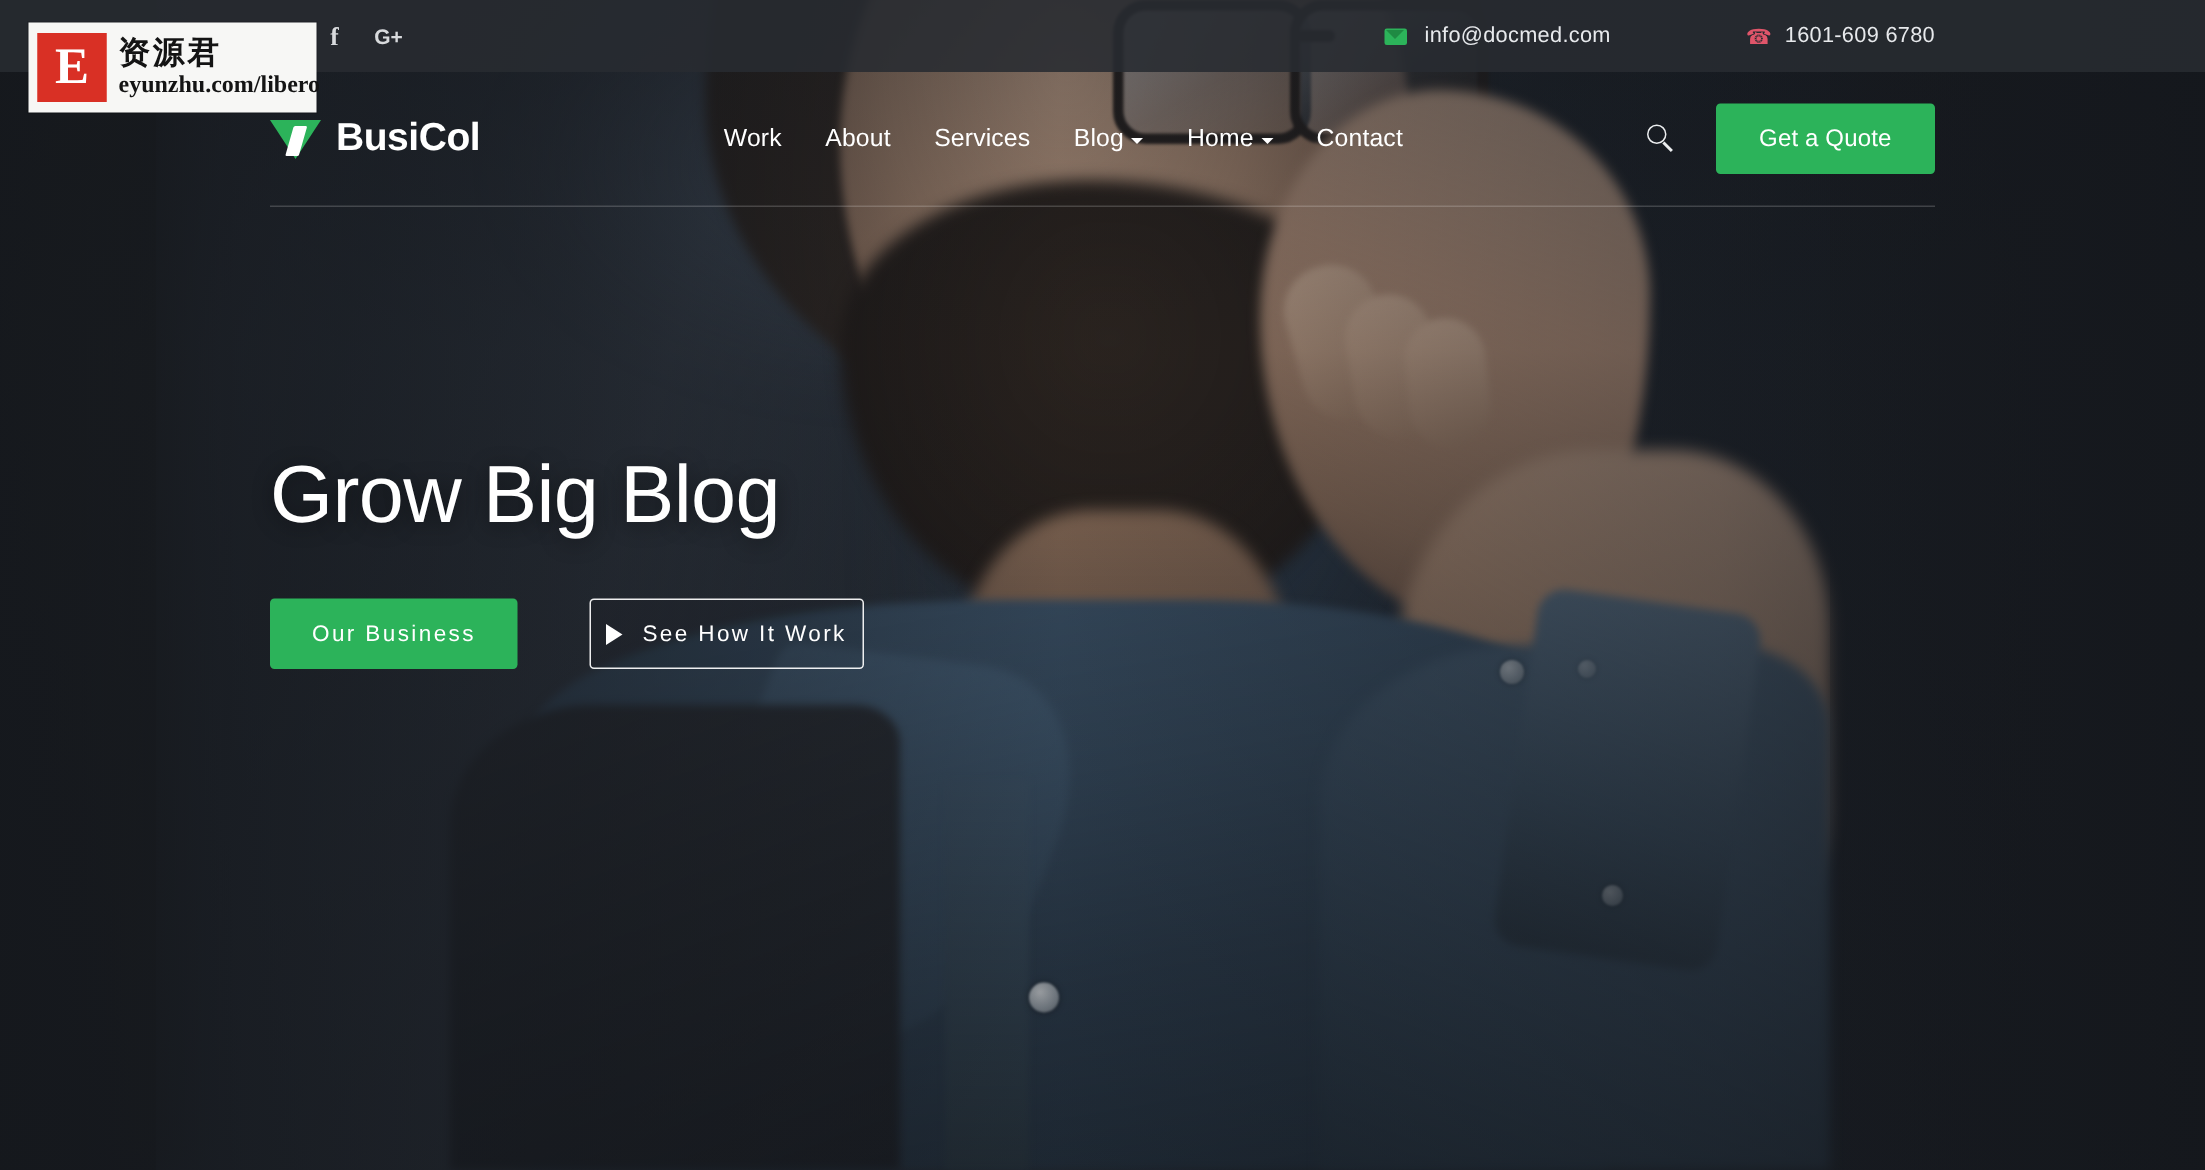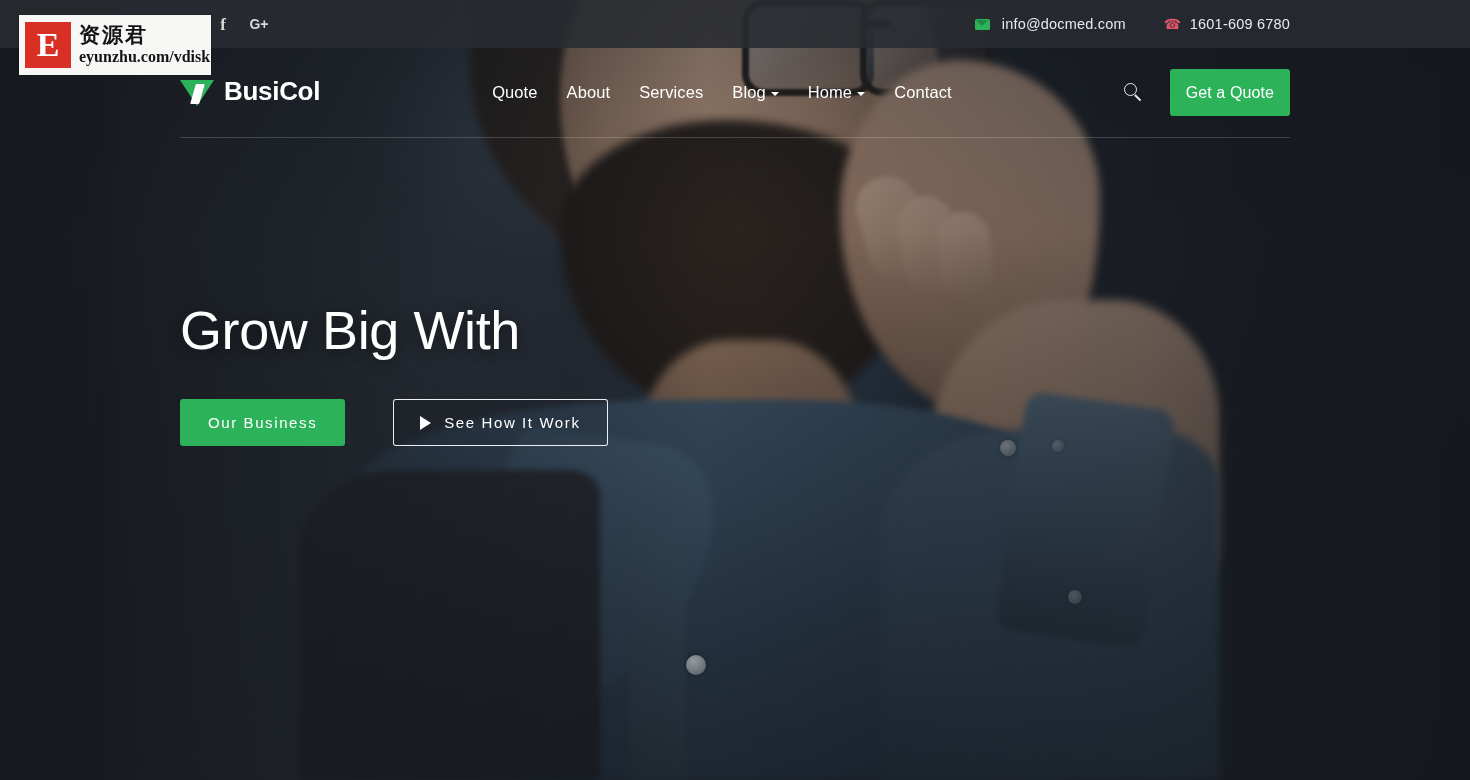--- a/index.html
+++ b/index.html
@@ -176,21 +176,21 @@
     display:flex; align-items:center; justify-content:space-between;
   }
   .social{ display:flex; align-items:center; gap:16px; }
   .social a{
     color:#d8dadd; font-size:15px; text-decoration:none; line-height:1;
     display:inline-flex; align-items:center; justify-content:center;
     width:18px; height:18px;
   }
   .social a.gplus{ font-size:14px; font-weight:bold; width:22px; }
   .social a.fb{ font-weight:bold; font-family:"Liberation Serif", serif; font-size:17px; }
-  .contact-group{ display:flex; align-items:flex-end; gap:38px; }
+  .contact-group{ display:flex; align-items:flex-end; gap:90px; }
   .contact-item{ display:flex; align-items:center; gap:12px; }
   .contact-item .label{ color:#e7e9ec; font-size:14.5px; letter-spacing:.2px; }
   .ic-mail{
     width:15px; height:11px; background:#2cb35a; border-radius:1.5px;
     position:relative; display:inline-block;
   }
   .ic-mail:after{
     content:""; position:absolute; left:1px; top:1px;
     border-left:6.5px solid transparent; border-right:6.5px solid transparent;
     border-top:6px solid #1f8a43;
@@ -241,21 +241,21 @@
     position:absolute; left:0; top:0; width:13px; height:13px;
     border:1.8px solid #eceef0; border-radius:50%;
   }
   .search-btn .stem{
     position:absolute; left:11px; top:11px; width:8px; height:1.8px;
     background:#eceef0; transform:rotate(45deg); transform-origin:left center;
   }
   .quote-btn{
     background:#2cb35a; color:#fff; border:none; cursor:pointer;
     font-size:16px; font-family:inherit;
-    padding:0 16px; height:47px; border-radius:3px; letter-spacing:.1px;
+    padding:0 29px; height:47px; border-radius:3px; letter-spacing:.1px;
   }
   .header-rule{
     position:absolute; left:180px; top:137px; width:1110px; height:1px;
     background:rgba(255,255,255,.18); z-index:19;
   }
 
   
   .hero-content{
     position:absolute; left:180px; top:300px; width:700px; z-index:15;
   }
@@ -269,21 +269,21 @@
   }
   .hero-actions{ display:flex; align-items:center; gap:48px; margin-top:38px; }
   .btn-primary{
     background:#2cb35a; color:#fff; border:none; cursor:pointer;
     font-family:inherit; font-size:15px; letter-spacing:1.6px;
     padding:0 28px; height:47px; border-radius:3px;
   }
   .btn-outline{
     background:rgba(0,0,0,.06); color:#fff; border:1.5px solid rgba(255,255,255,.92);
     cursor:pointer; font-family:inherit; font-size:15px; letter-spacing:1.6px;
-    padding:0 26px; height:47px; border-radius:3px;
+    padding:0 10px; height:47px; border-radius:3px;
     display:inline-flex; align-items:center; gap:13px;
   }
   .play-tri{
     width:0; height:0; border-top:7px solid transparent; border-bottom:7px solid transparent;
     border-left:11px solid #fff; display:inline-block;
   }
 
   
   .watermark{
     position:absolute; left:19px; top:15px; width:192px; height:60px;
@@ -366,21 +366,21 @@
   <div class="header-inner">
     <a href="#" class="brand" style="text-decoration:none;">
       <span class="brand-mark">
         <span class="tri"></span>
           <span class="check"></span>
       </span>
       <span class="brand-text">BusiCol</span>
     </a>
 
     <nav class="nav">
-      <a href="#">Quote</a>
+      <a href="#">Work</a>
       <a href="#">About</a>
       <a href="#">Services</a>
       <a href="#">
         <span>Blog</span>
         <i class="caret"></i>
       </a>
       <a href="#">
         <span>Home</span>
         <i class="caret"></i>
       </a>
@@ -393,32 +393,32 @@
           <span class="stem"></span>
       </button>
       <button class="quote-btn">Get a Quote</button>
     </div>
   </div>
 </div>
 <div class="header-rule"></div>
 
 <div class="hero-content">
   <h1 class="hero-title">
-    <span>Grow Big With</span><br>
+    <span>Grow Big Blog</span><br>
   </h1>
   <div class="hero-actions">
     <button class="btn-primary">Our Business</button>
     <button class="btn-outline">
       <span class="play-tri"></span>
       <span>See How It Work</span>
     </button>
   </div>
 </div>
 
 <div class="watermark">
   <div class="wm-e">
     <span>E</span>
   </div>
   <div class="wm-right">
     <div class="wm-cn">资源君</div>
-    <div class="wm-url">eyunzhu.com/vdisk</div>
+    <div class="wm-url">eyunzhu.com/libero</div>
   </div>
 </div>
 
 </body></html>

